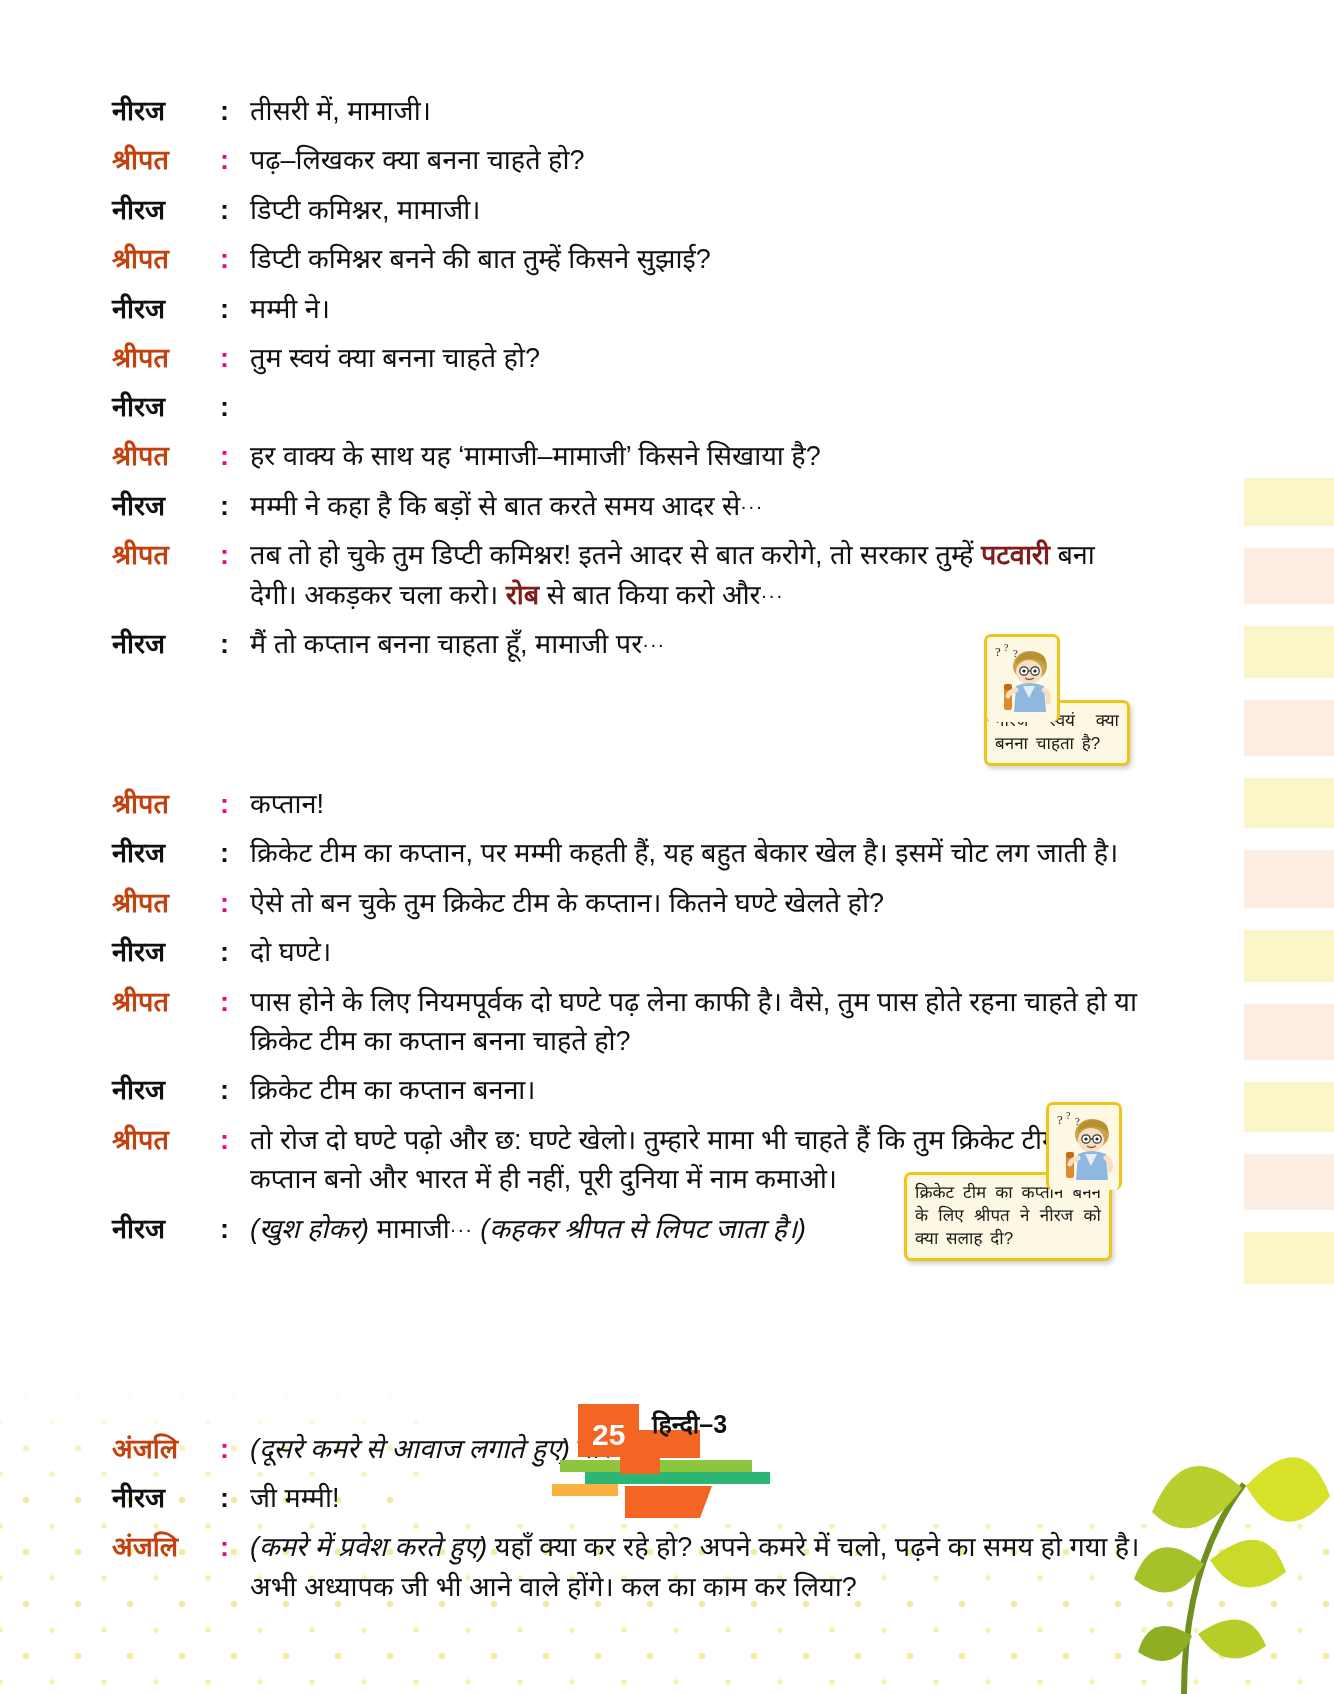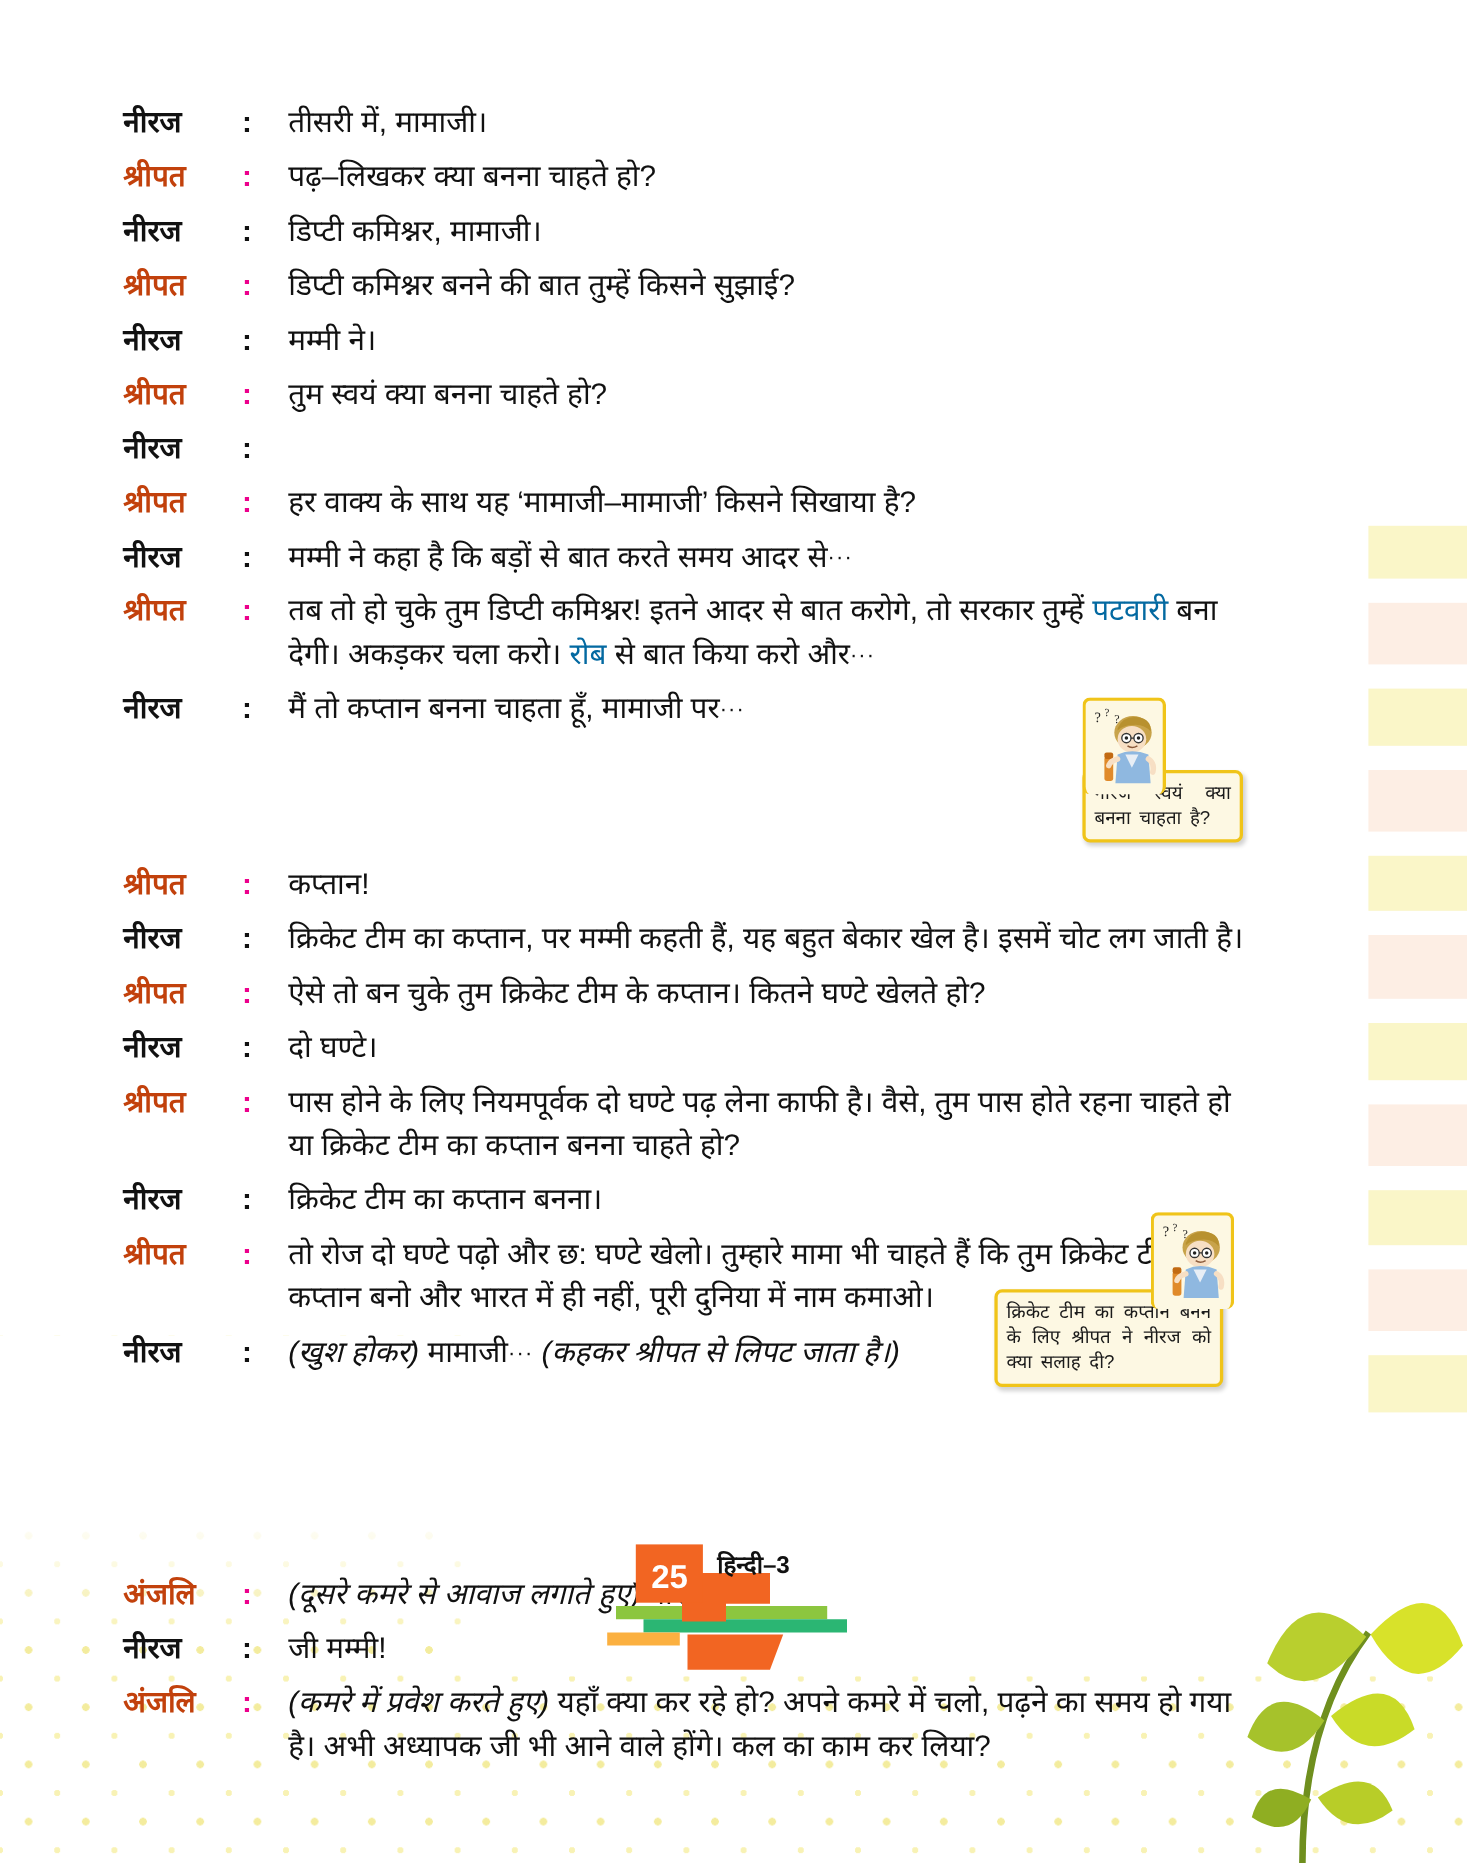--- a/index.html
+++ b/index.html
@@ -78,24 +78,23 @@
     font-weight:bold;
     color:#111111;
     text-align:left;
   }
   .colon.pink{ color:#ec008c; }
   .speech{
     flex:1 1 auto;
     color:#111111;
     font-size:27px;
     line-height:1.46;
-    margin-left:12px;
   }
   .ital{ font-style:italic; }
-  .cyan{ color:#0369a1; font-weight:normal; }
+  .cyan{ color:#7f1d1d; font-weight:bold; }
   .dots{ letter-spacing:1px; font-size:20px; vertical-align:2px; }
 
   
   .shape-right-1{
     float:right;
     width:215px;
     height:150px;
     shape-outside:inset(0);
   }
   .shape-right-2{
@@ -147,21 +146,21 @@
     background:#f26522;
     color:#ffffff;
     font-weight:bold;
     font-size:30px;
     padding:14px 14px 5px 14px;
     z-index:10;
   }
   .book-label{
     position:absolute;
     left:652px; top:1406px;
-    font-size:22px;
+    font-size:25px;
     font-weight:bold;
     color:#111111;
     z-index:10;
     white-space:nowrap;
   }
   .footer-art{ position:absolute; left:0; top:1400px; z-index:7; }
   .leaf-art{ position:absolute; right:0; bottom:0; z-index:7; }
 </style>
 </head>
 <body>

